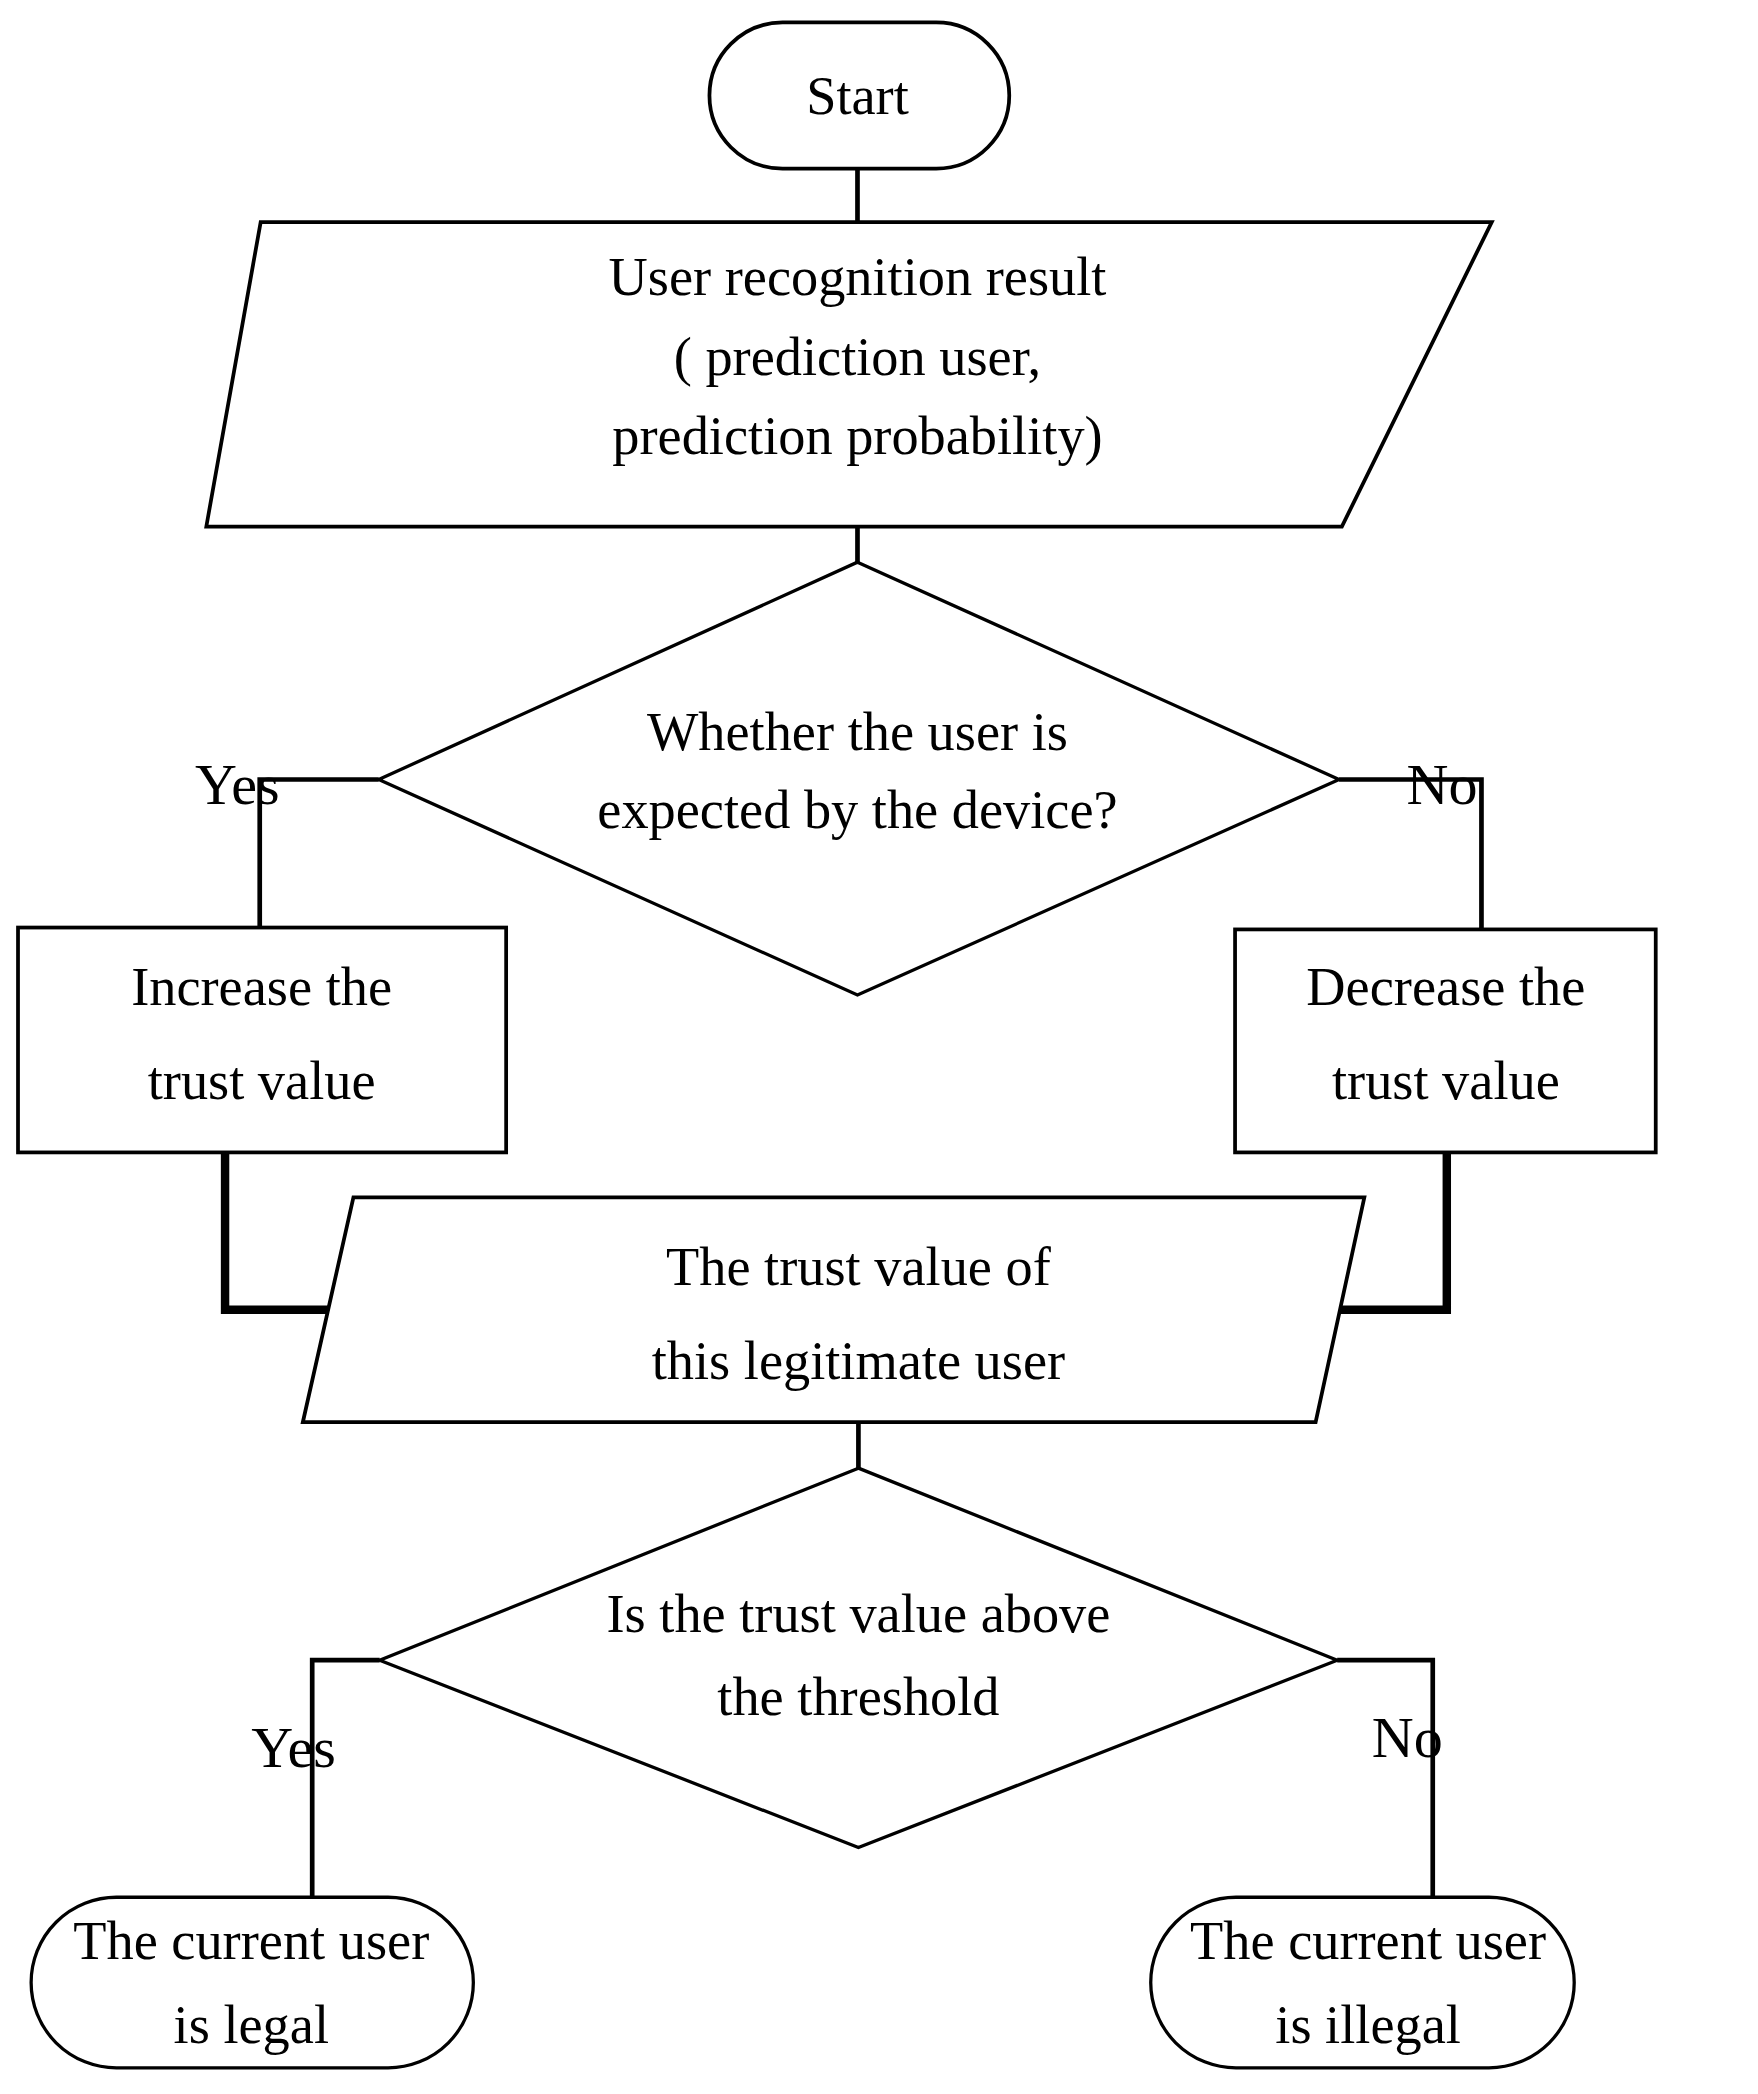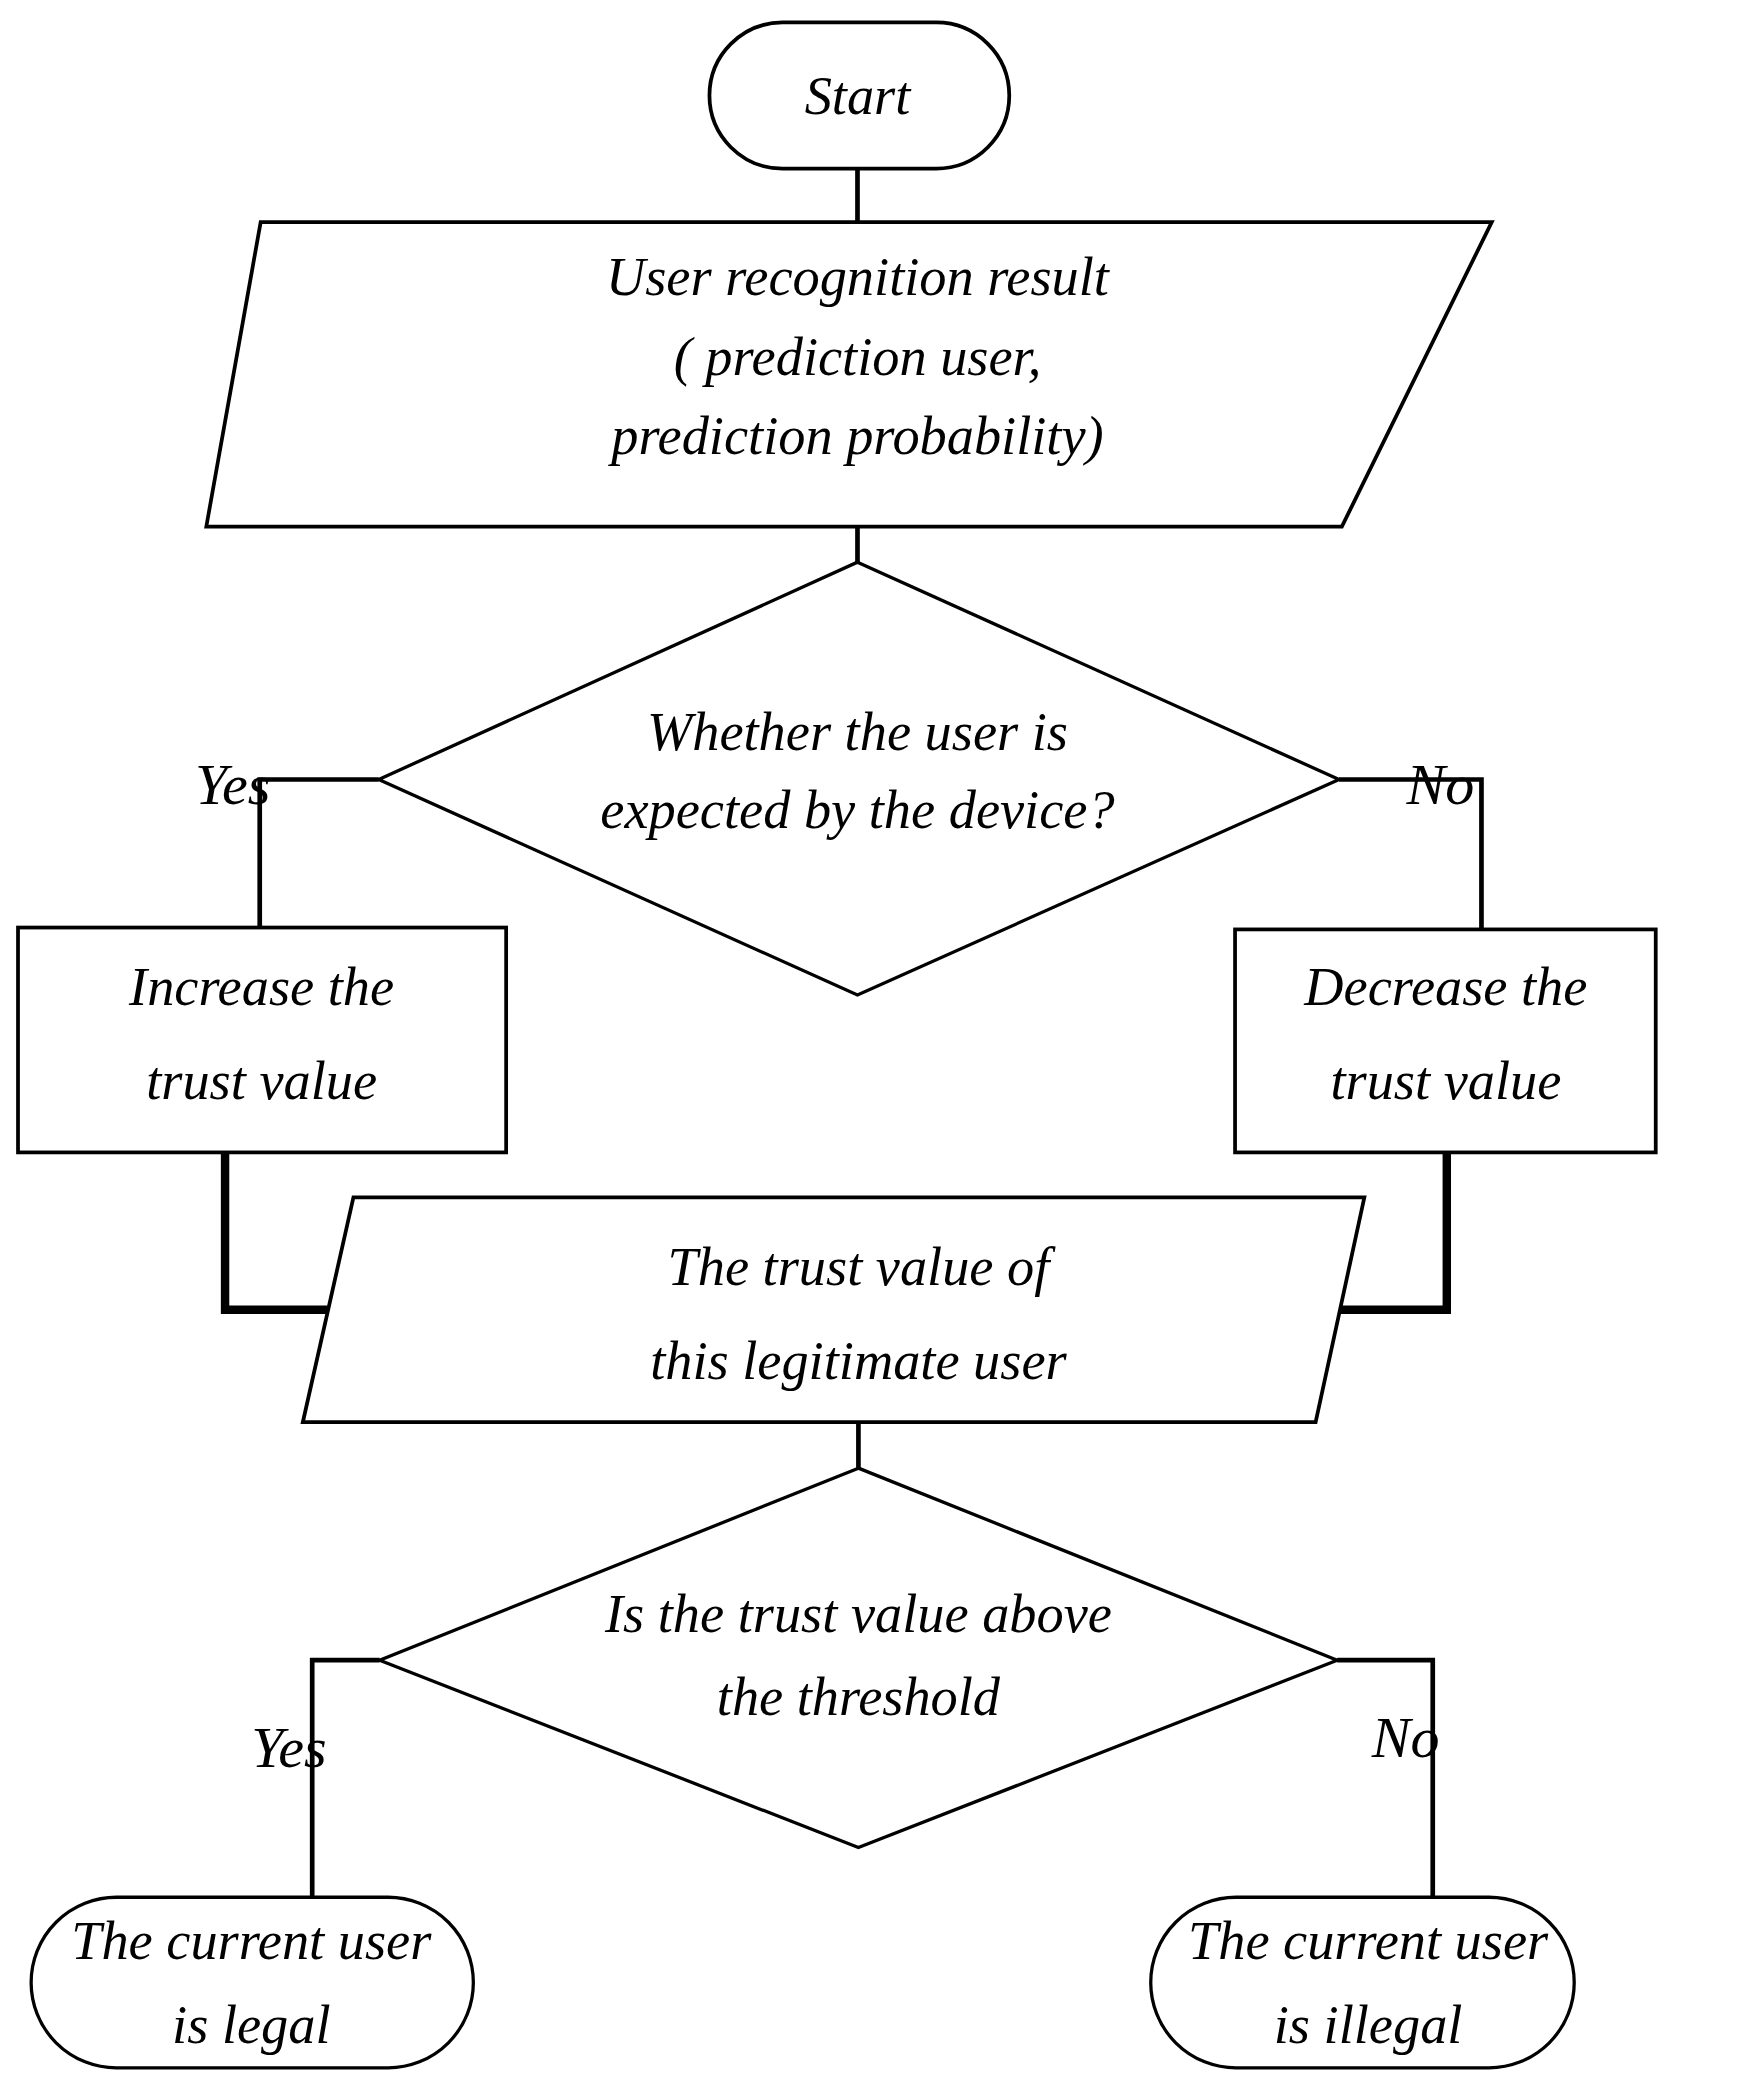--- a/index.html
+++ b/index.html
@@ -7,21 +7,20 @@
     padding: 0;
     background: #ffffff;
   }
   #page {
     position: relative;
     width: 1759px;
     height: 2094px;
     background: #ffffff;
     overflow: hidden;
     font-family: "Liberation Serif", "DejaVu Serif", serif;
-    font-style: italic;
   }
   svg#flow {
     position: absolute;
     left: 0;
     top: 0;
     width: 1759px;
     height: 2094px;
     display: block;
   }
   .shape {

